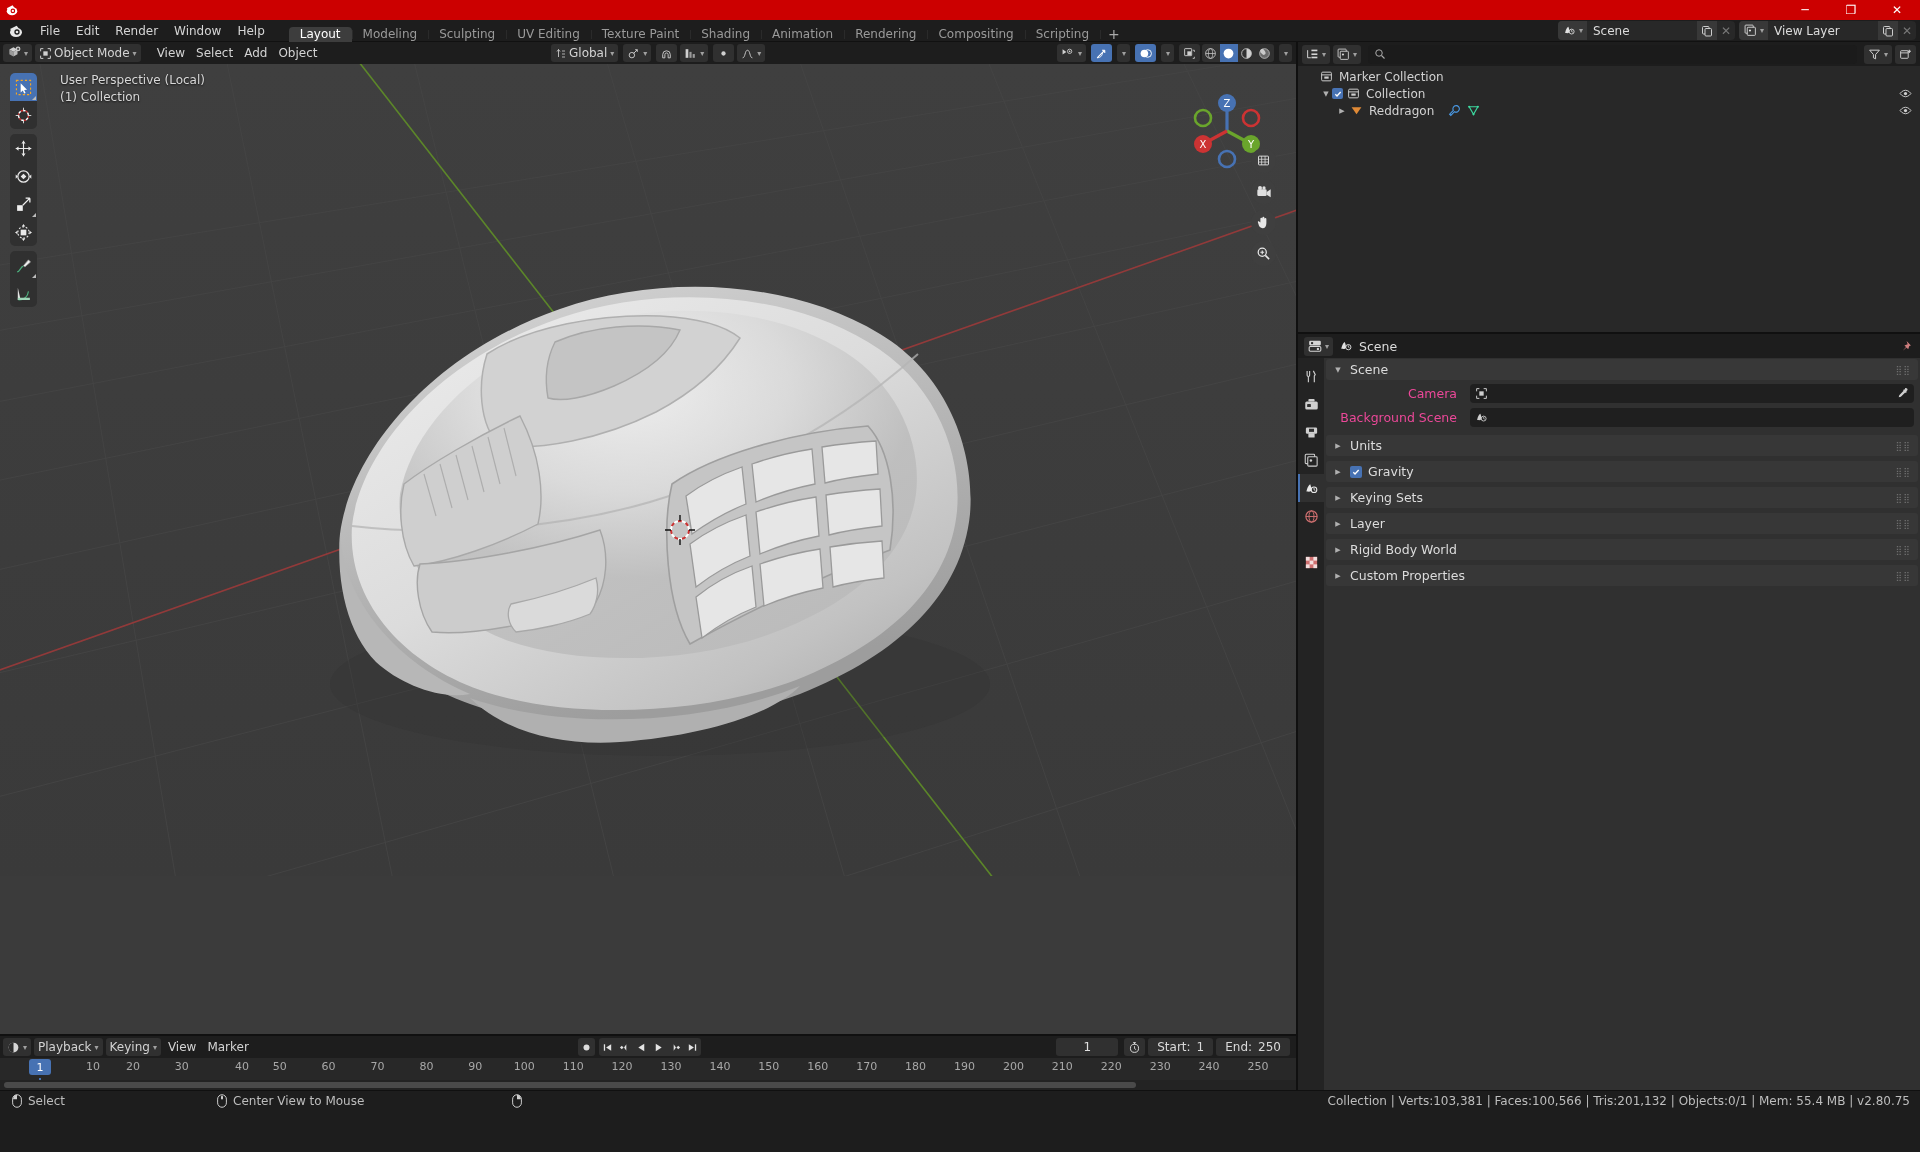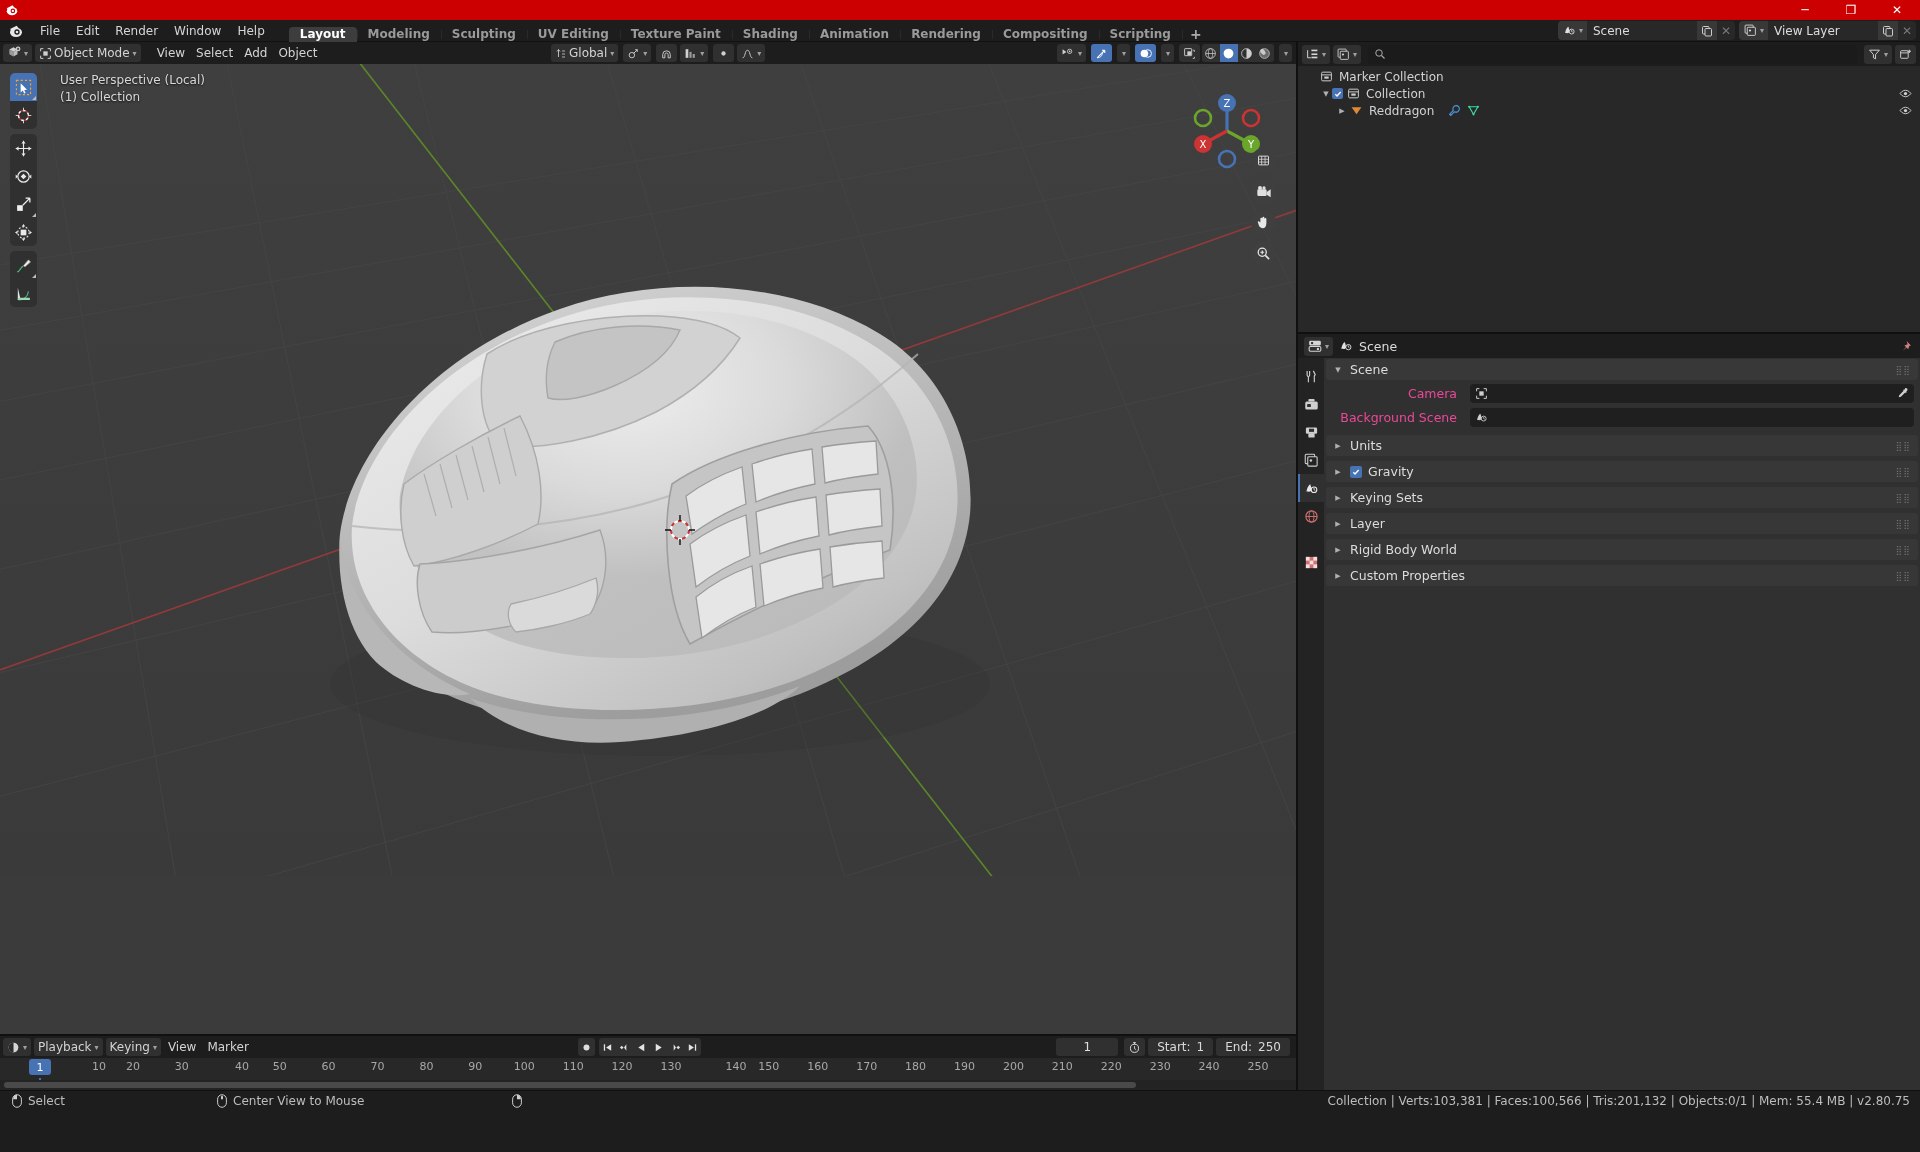--- a/index.html
+++ b/index.html
@@ -18,21 +18,21 @@
     justify-content:center; color:#fff; font-size:12px; }
 
   
   #topbar { height:22px; background:#1d1d1d; display:flex; align-items:center;
     position:relative; border-bottom:1px solid #111; }
   #topbar .logo { width:16px; height:16px; margin:0 8px 0 8px; flex:none; }
   .menu-item { font-size:12px; color:#d5d5d5; padding:3px 8px; white-space:nowrap;
     border-radius:3px; }
   #ws-tabs { display:flex; align-items:flex-end; height:22px; margin-left:16px; }
   .ws-tab { font-size:12px; color:#9a9a9a; padding:4px 11px 4px 11px; height:15px;
-    display:flex; align-items:center; white-space:nowrap; position:relative;font-weight:bold; }
+    display:flex; align-items:center; white-space:nowrap; position:relative; }
   .ws-tab::after { content:""; position:absolute; left:0; top:3px; bottom:3px;
     width:1px; background:#2a2a2a; }
   .ws-tab:first-child::after { display:none; }
   .ws-tab.active { background:#3d3d3d; color:#ffffff; border-radius:4px 4px 0 0; }
   .ws-tab.plus { color:#aaa; font-size:14px; padding:4px 8px; }
   #topbar-right { position:absolute; right:4px; top:1px; display:flex; align-items:center;
     gap:4px; }
   .id-block { display:flex; align-items:center; height:19px; background:#282828;
     border-radius:4px; overflow:hidden; }
   .id-icon-btn { display:flex; align-items:center; gap:2px; background:#383838;
@@ -714,34 +714,34 @@
             <span>1</span>
           </div>
           <div class="range-field">
             <span>End:</span>
             <span>250</span>
           </div>
         </div>
       </div>
 
       <div id="tl-ruler">
-          <div class="tick" style="left: 99px;">10</div>
+          <div class="tick" style="left: 93px;">10</div>
           <div class="tick" style="left: 132.94px;">20</div>
           <div class="tick" style="left: 181.855px;">30</div>
           <div class="tick" style="left: 242px;">40</div>
           <div class="tick" style="left: 279.687px;">50</div>
           <div class="tick" style="left: 328.602px;">60</div>
           <div class="tick" style="left: 377.518px;">70</div>
           <div class="tick" style="left: 426.434px;">80</div>
           <div class="tick" style="left: 475.349px;">90</div>
           <div class="tick" style="left: 524.265px;">100</div>
           <div class="tick" style="left: 573.181px;">110</div>
           <div class="tick" style="left: 622.096px;">120</div>
           <div class="tick" style="left: 671.012px;">130</div>
-          <div class="tick" style="left: 719.928px; margin-left: 16px;">140</div>
+          <div class="tick" style="left: 719.928px;">140</div>
           <div class="tick" style="left: 768.843px;">150</div>
           <div class="tick" style="left: 817.759px;">160</div>
           <div class="tick" style="left: 866.675px;">170</div>
           <div class="tick" style="left: 915.59px;">180</div>
           <div class="tick" style="left: 964.506px;">190</div>
           <div class="tick" style="left: 1013.42px;">200</div>
           <div class="tick" style="left: 1062.34px;">210</div>
           <div class="tick" style="left: 1111.25px;">220</div>
           <div class="tick" style="left: 1160.17px;">230</div>
           <div class="tick" style="left: 1209.08px;">240</div>

